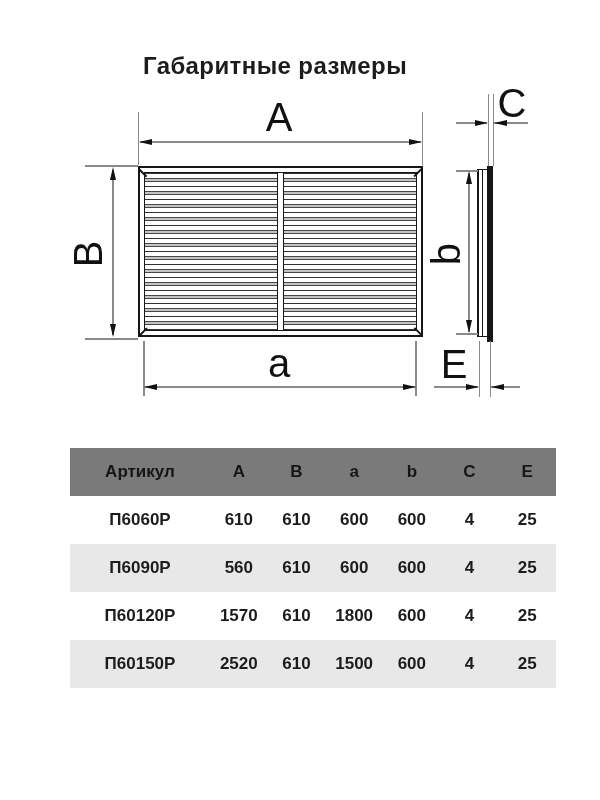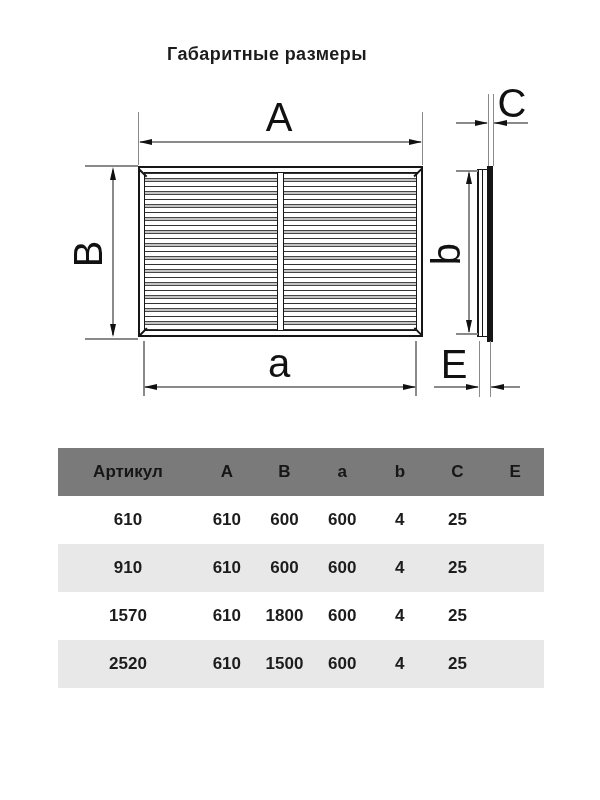--- a/index.html
+++ b/index.html
@@ -2,21 +2,21 @@
 <html><head>
 <meta charset="utf-8">
 <style>
   html,body{margin:0;padding:0;}
   body{
     width:600px;height:800px;position:relative;background:#ffffff;
     font-family:"Liberation Sans", sans-serif;color:#1c1c1c;overflow:hidden;
   }
   .title{
     position:absolute;top:44px;left:0;width:534px;text-align:center;
-    font-size:18px;font-weight:bold;letter-spacing:.4px;color:#1c1c1c;margin:0;
+    font-size:24px;font-weight:bold;letter-spacing:.4px;color:#1c1c1c;margin:8px;
   }
   
   .drawing{position:absolute;left:0;top:0;width:600px;height:440px;}
   .ln{position:absolute;background:#8a8a8a;}
   .ar{position:absolute;width:0;height:0;}
   .ar.tip-left {border-top:3.5px solid transparent;border-bottom:3.5px solid transparent;border-right:13px solid #111;}
   .ar.tip-right{border-top:3.5px solid transparent;border-bottom:3.5px solid transparent;border-left:13px solid #111;}
   .ar.tip-up   {border-left:3.5px solid transparent;border-right:3.5px solid transparent;border-bottom:13px solid #111;}
   .ar.tip-down {border-left:3.5px solid transparent;border-right:3.5px solid transparent;border-top:13px solid #111;}
   .dim-letter{
@@ -47,21 +47,21 @@
   .bevel{position:absolute;width:11px;height:1.6px;background:#161616;transform-origin:left center;}
   
   .side-body{
     position:absolute;left:477px;top:169px;width:11px;height:168px;background:#fff;
     border:1.2px solid #161616;border-left-width:2px;box-sizing:border-box;
   }
   .side-inner-line{position:absolute;left:481.5px;top:170px;width:1.2px;height:166px;background:#161616;}
   .side-flange{position:absolute;left:486.5px;top:165.5px;width:6.5px;height:176px;background:#161616;}
   
   .spec-table{
-    position:absolute;left:58px;top:448px;width:486px;
+    position:absolute;left:70px;top:448px;width:486px;
     font-size:17px;font-weight:bold;
   }
   .t-row{
     display:grid;grid-template-columns:140px repeat(6,1fr);
     height:48px;align-items:center;
   }
   .t-row.head{background:#7a7a7a;color:#161616;}
   .t-row.alt{background:#e8e8e8;}
   .t-cell{text-align:center;}
 </style>
@@ -133,44 +133,48 @@
   <div class="t-row head">
     <div class="t-cell">Артикул</div>
     <div class="t-cell">A</div>
     <div class="t-cell">B</div>
     <div class="t-cell">a</div>
     <div class="t-cell">b</div>
     <div class="t-cell">C</div>
     <div class="t-cell">E</div>
   </div>
   <div class="t-row">
+    <div class="t-cell">П6060Р</div>
     <div class="t-cell">610</div>
     <div class="t-cell">610</div>
     <div class="t-cell">600</div>
     <div class="t-cell">600</div>
     <div class="t-cell">4</div>
     <div class="t-cell">25</div>
   </div>
   <div class="t-row alt">
-    <div class="t-cell">910</div>
+    <div class="t-cell">П6090Р</div>
+    <div class="t-cell">560</div>
     <div class="t-cell">610</div>
     <div class="t-cell">600</div>
     <div class="t-cell">600</div>
     <div class="t-cell">4</div>
     <div class="t-cell">25</div>
   </div>
   <div class="t-row">
+    <div class="t-cell">П60120Р</div>
     <div class="t-cell">1570</div>
     <div class="t-cell">610</div>
     <div class="t-cell">1800</div>
     <div class="t-cell">600</div>
     <div class="t-cell">4</div>
     <div class="t-cell">25</div>
   </div>
   <div class="t-row alt">
+    <div class="t-cell">П60150Р</div>
     <div class="t-cell">2520</div>
     <div class="t-cell">610</div>
     <div class="t-cell">1500</div>
     <div class="t-cell">600</div>
     <div class="t-cell">4</div>
     <div class="t-cell">25</div>
   </div>
 </div>
 
 </body></html>

